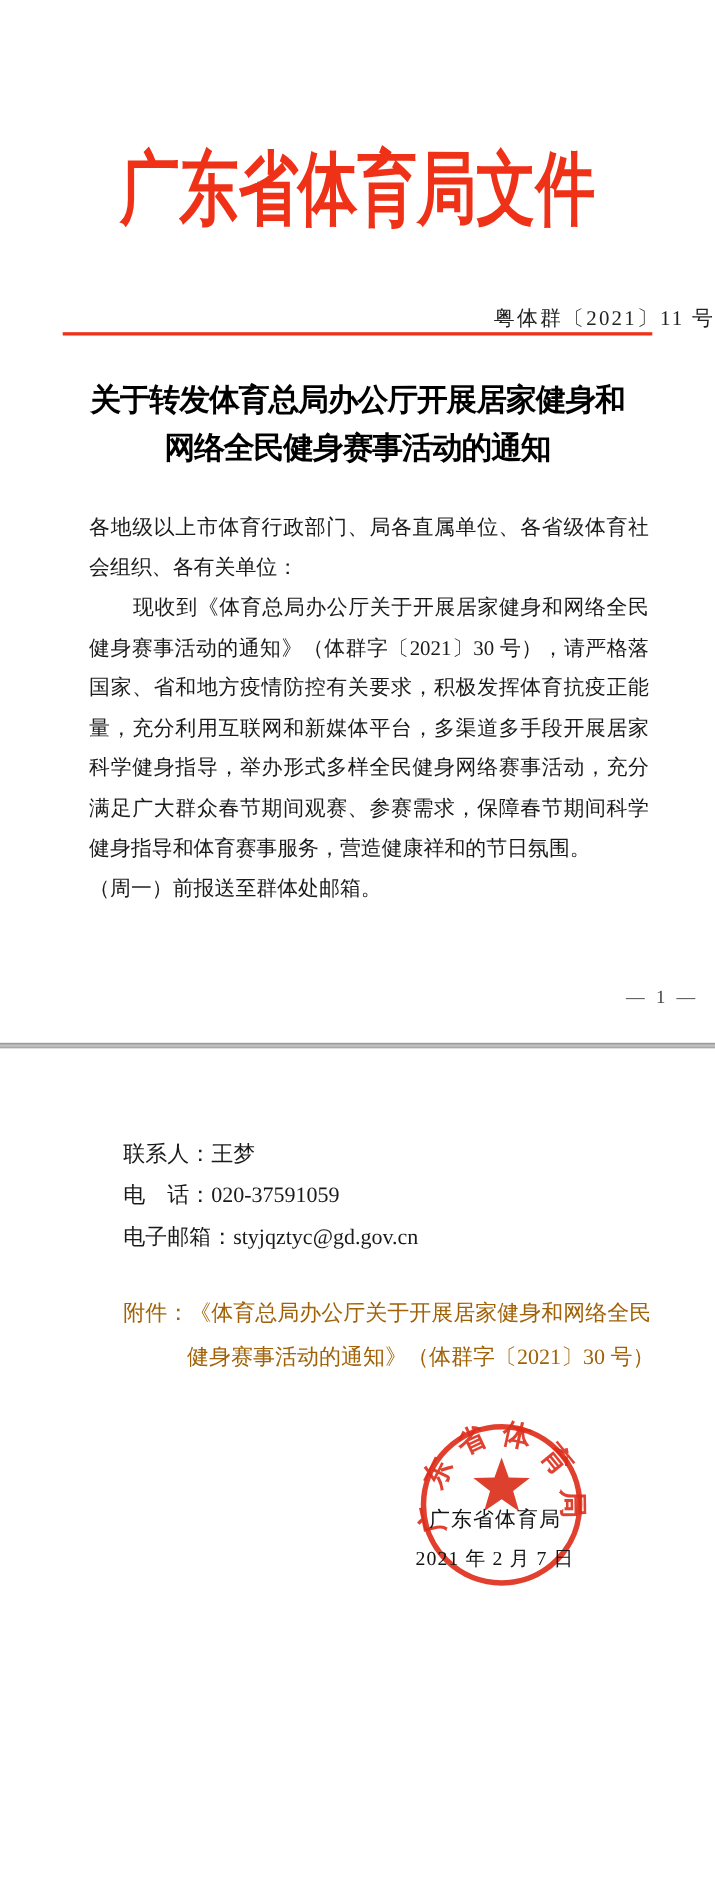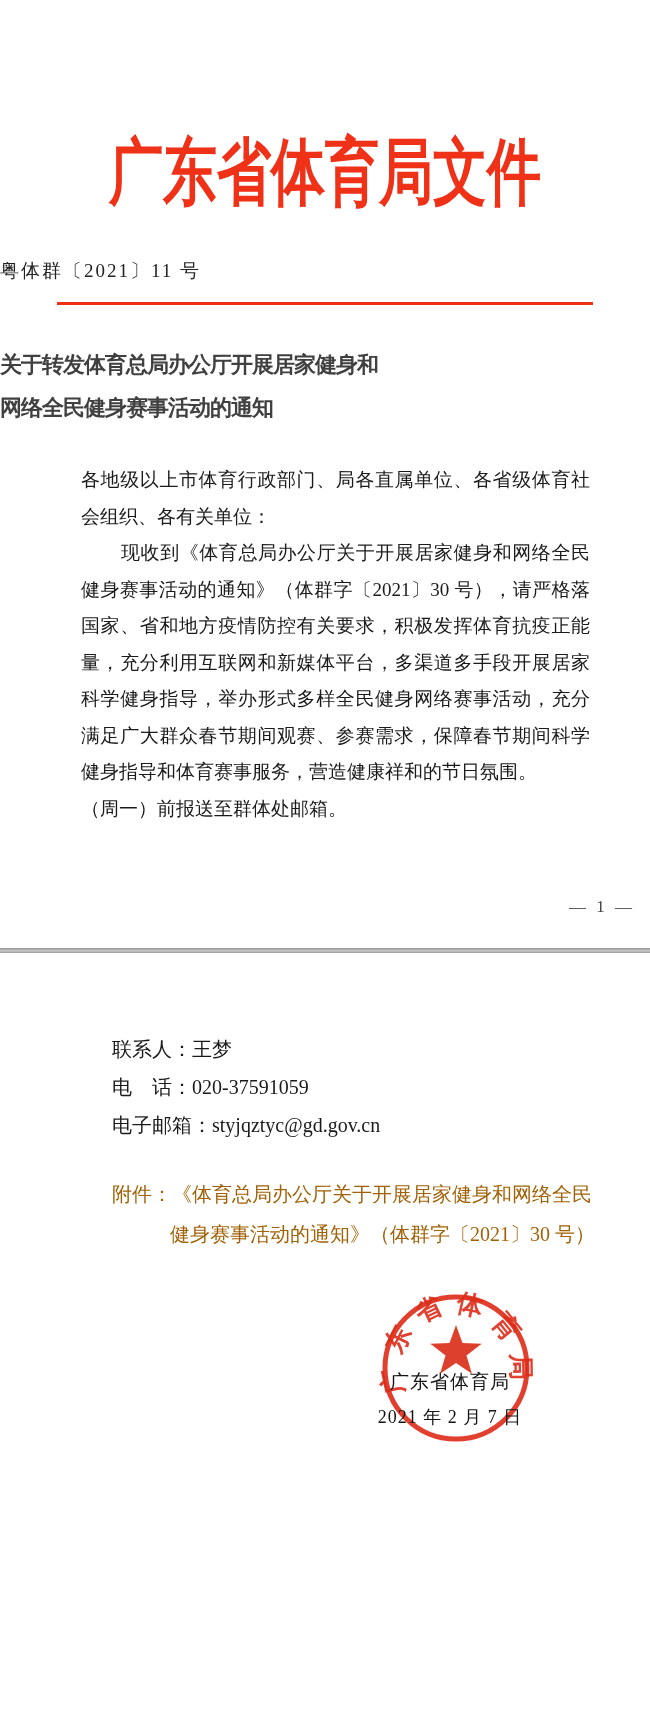--- a/index.html
+++ b/index.html
@@ -11,33 +11,33 @@
   }
   
   #agency-title {
     position:absolute; top:136px; left:0; width:650px;
     text-align:center; font-size:54px; font-weight:700;
     color:#ef3118; letter-spacing:0px; line-height:54px;
     transform:scaleY(1.35); transform-origin:top center;
     white-space:nowrap;
   }
   #doc-number {
-    position:absolute; top:258px; left:0; width:650px;
-    text-align:left; font-size:19px; letter-spacing:2px;
+    position:absolute; top:276px; left:0; width:650px;
+    text-align:right; font-size:19px; letter-spacing:2px;
     color:#222; white-space:nowrap;
   }
   #red-rule {
     position:absolute; top:302px; left:57px; width:536px; height:3px;
     background:#ef3118;
   }
   
   #doc-title {
     position:absolute; top:343px; left:0; width:650px;
-    font-size:22px; font-weight:700;
-    line-height:43px; letter-spacing:-1px; color:#404040;
+    text-align:center; font-size:28px; font-weight:700;
+    line-height:43px; letter-spacing:-1px; color:#000000;
     white-space:nowrap;
   }
   
   #body-block {
     position:absolute; top:462px; left:70px; width:520px;
     font-size:19px; line-height:36.5px; color:#1a1a1a;
   }
   .body-line { height:36.5px; overflow:hidden;margin-left:11px; }
   .jus { text-align:justify; text-align-last:justify; }
   .lft { text-align:left; text-align-last:left; }

